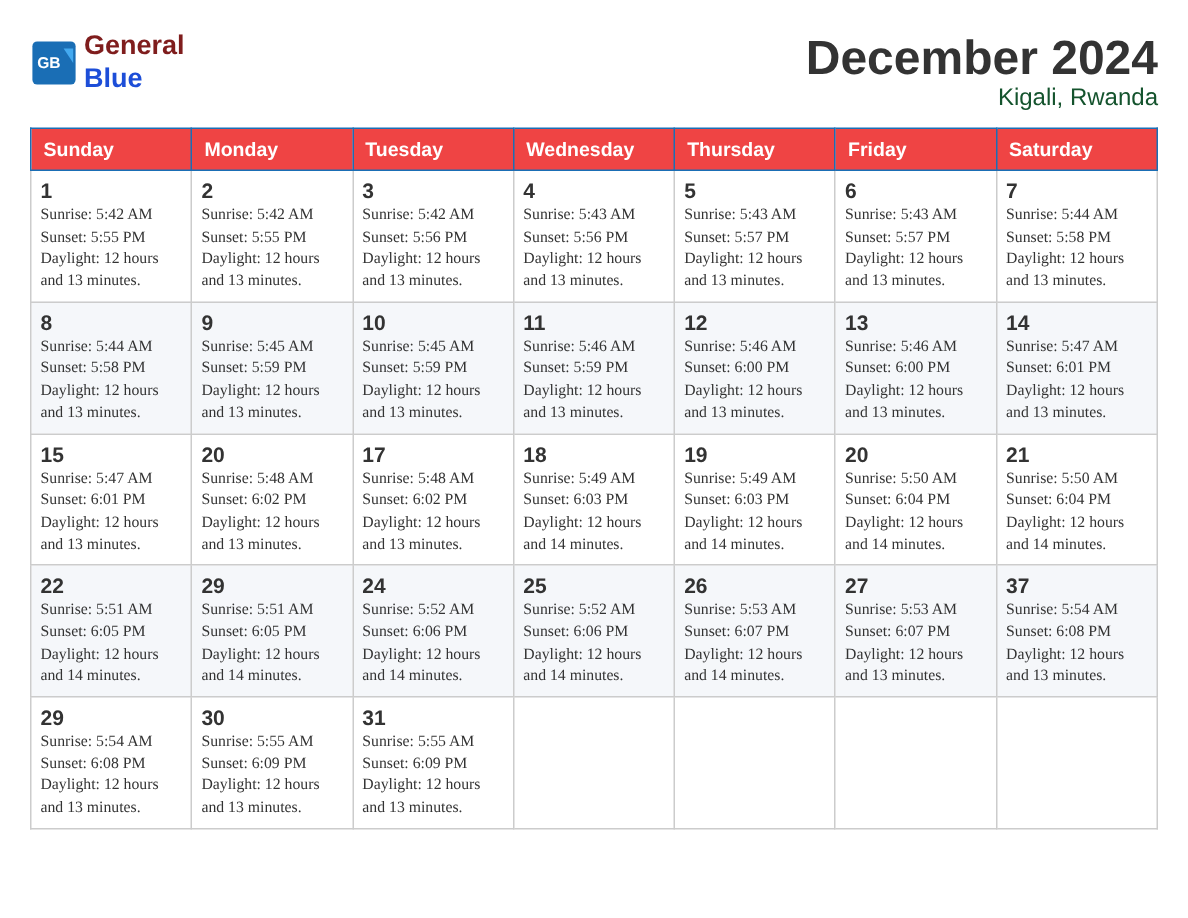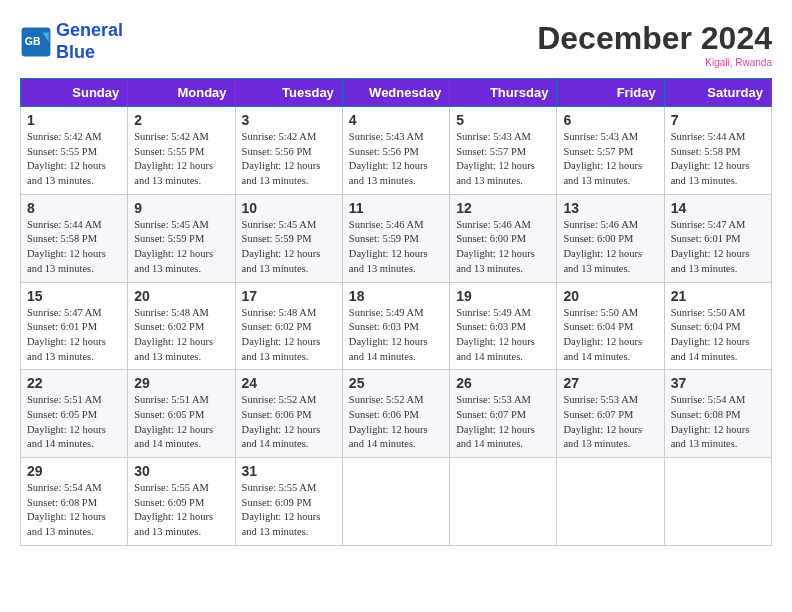--- a/index.html
+++ b/index.html
@@ -21,48 +21,48 @@
       align-items: center;
       gap: 4px;
     }
     .logo-text {
       font-size: 18px;
       font-weight: bold;
       color: #333;
       line-height: 1.2;
     }
     .logo-text span {
-      color: #1d4ed8;
+      color: #7f1d1d;
     }
     .logo-icon {
       width: 32px;
       height: 32px;
     }
     .title-block {
       text-align: right;
     }
     .month-title {
       font-size: 32px;
       font-weight: bold;
       color: #333;
       text-align: center;
     }
     .location {
-      font-size: 10px;
-      color: #ec4899;
+      font-size: 16px;
+      color: #14532d;
     }
     .calendar {
       width: 100%;
       border-collapse: collapse;
       font-size: 11px;
     }
     .calendar th {
-      background-color: #6d28d9;
+      background-color: #ef4444;
       color: #fff;
-      text-align: right;
+      text-align: left;
       padding: 6px 8px;
       font-size: 13px;
       font-weight: bold;
       border: 1px solid #1a6eb5;
     }
     .calendar td {
       border: 1px solid #ccc;
       vertical-align: top;
       padding: 5px 6px;
       width: 107px;

